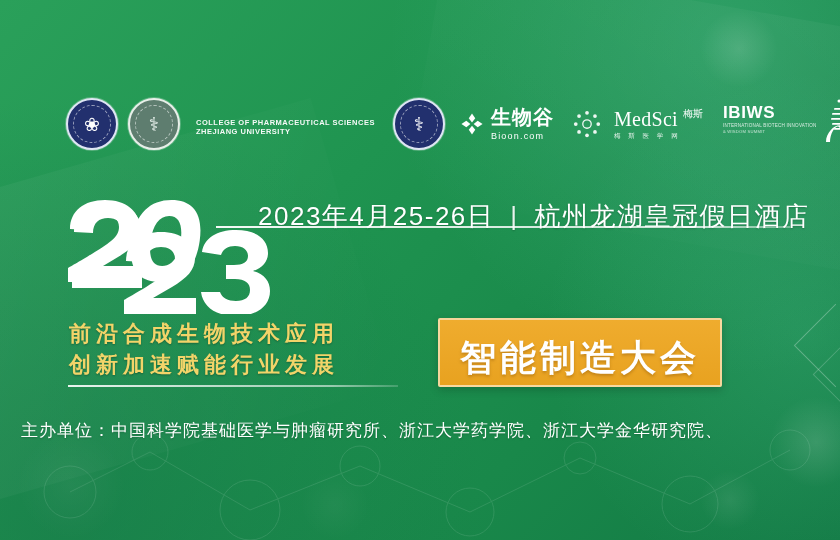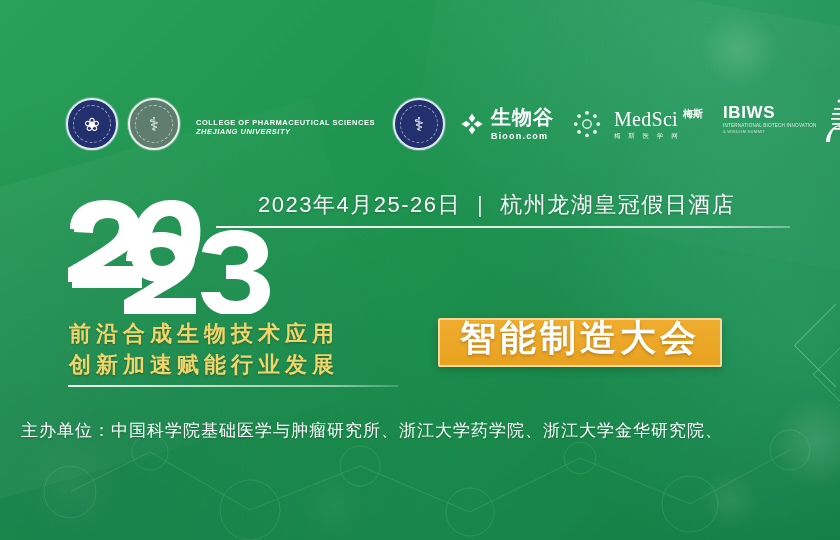--- a/index.html
+++ b/index.html
@@ -124,54 +124,54 @@
     text-shadow: 0 1px 1px rgba(0,0,0,0.25);
   }
   .zju-en1, .zju-en2 {
     font-size: 7.5px;
     letter-spacing: 0.5px;
     font-weight: bold;
     margin-top: 6px;
     white-space: nowrap;
     opacity: .95;
   }
-  .zju-en2 { margin-top: 1px; font-style: italic; }
+  .zju-en2 { margin-top: 1px; }
 
   .bioon {
     flex: 0 0 auto;
     display: flex;
     align-items: center;
     gap: 6px;
     color: #fff;
     margin-left: 4px;
   }
   .bioon-mark { width: 26px; height: 26px; flex: 0 0 auto; }
   .bioon-text { line-height: 1; }
   .bioon-cn {
     font-family: "Liberation Serif", "DejaVu Serif", serif;
     font-size: 20px; font-weight: bold; letter-spacing: 1px; white-space: nowrap; text-align: center;
   }
   .bioon-en {
-    font-size: 9px; font-weight: bold; letter-spacing: 1.2px; margin-top: 5px;
+    font-size: 9px; font-weight: normal; letter-spacing: 1.2px; margin-top: 5px;
   }
 
   .dotcircle { width: 30px; height: 30px; flex: 0 0 auto; margin-left: 8px; opacity: .92; }
 
   .medsci {
     flex: 0 0 auto;
     color: #fff;
     line-height: 1;
     margin-left: 2px;
   }
   .medsci-row { display: flex; align-items: flex-start; gap: 5px; }
   .medsci-en {
     font-family: "Liberation Serif", "DejaVu Serif", serif;
     font-size: 20px; letter-spacing: .3px;
   }
-  .medsci-cn { font-size: 10px; font-weight: bold; }
+  .medsci-cn { font-size: 10px; font-weight: normal; }
   .medsci-sub { font-size: 6.5px; letter-spacing: 3px; margin-top: 4px; opacity: .85; }
 
   .ibiws {
     flex: 0 0 auto;
     color: #fff;
     line-height: 1;
     margin-left: 10px;
     display: flex;
     align-items: flex-start;
     gap: 3px;
@@ -190,23 +190,23 @@
     width: 210px;
     height: 118px;
     pointer-events: none;
   }
   .yearlogo svg { display: block; }
 
   
   .dateline {
     position: absolute;
     left: 258px;
-    top: 190px;
+    top: 199px;
     color: #ffffff;
-    font-size: 22px;
+    font-size: 26px;
     letter-spacing: 1.5px;
     white-space: nowrap;
     text-shadow: 0 1px 2px rgba(0,0,0,0.22);
   }
   .dateline .sep {
     display: inline-block;
     margin: 0 16px;
     opacity: .9;
   }
   .rule-top {
@@ -254,21 +254,21 @@
     width: 330px;
     height: 2px;
     background: linear-gradient(90deg, rgba(255,255,255,0.9), rgba(255,255,255,0.55) 80%, rgba(255,255,255,0.18));
   }
 
   
   .goldbadge {
     position: absolute;
     left: 438px;
     top: 318px;
-    padding: 0 20px 9px;
+    padding: 20px 20px 9px;
     background: linear-gradient(180deg, #efac2e 0%, #e8a220 100%);
     border: 2px solid rgba(255,255,255,0.55);
     border-radius: 2px;
     color: #ffffff;
     font-size: 36px;
     font-weight: bold;
     letter-spacing: 4px;
     line-height: 1;
     white-space: nowrap;
     text-shadow: 0 2px 3px rgba(120,70,0,0.35);

